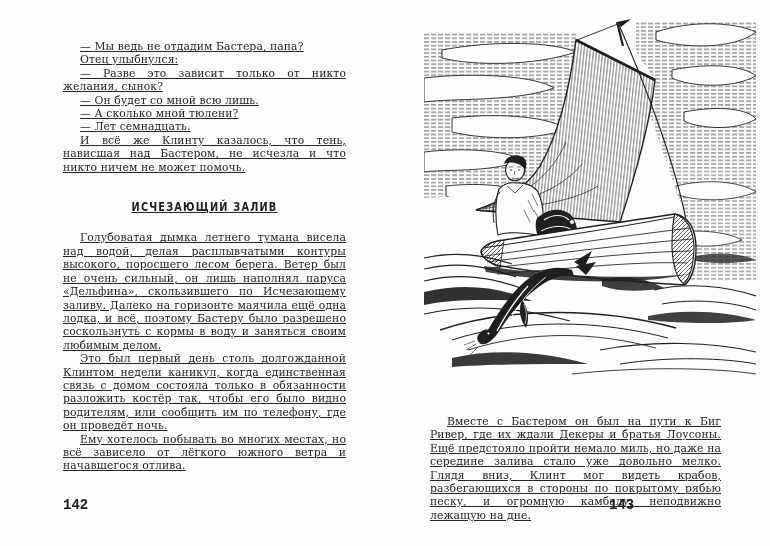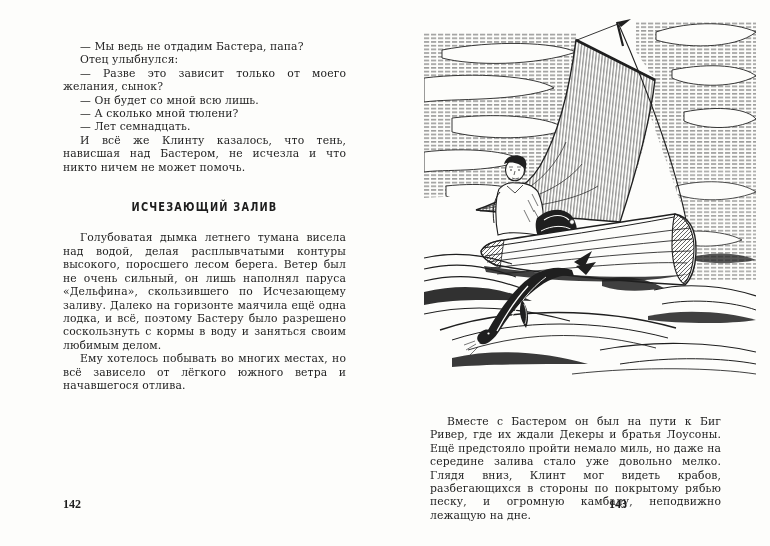--- a/index.html
+++ b/index.html
@@ -4,53 +4,55 @@
 <style>
   html,body{margin:0;padding:0;background:#ffffff;}
   .spread{
     position:relative;width:770px;height:546px;overflow:hidden;
     background:#fdfdfb;color:#242424;
     font-family:"DejaVu Serif", serif;
   }
   .textblock{
     position:absolute;text-align:justify;font-size:10.8px;line-height:13.4px;
     letter-spacing:.1px;
+    text-decoration:underline;
   }
   .textblock p{margin:0;text-indent:17px;}
   #left-text{left:63px;top:40px;width:283px;}
   #right-text{left:430px;top:415px;width:291px;}
   .chapter-heading{
     font-family:"DejaVu Sans", sans-serif;font-weight:700;font-size:11.5px;
     letter-spacing:1.4px;text-align:center;text-indent:0;
     margin:27px 0 17px;transform:scaleX(.85);transform-origin:50% 50%;
     color:#1d1d1d;white-space:nowrap;
   }
   .folio{
-    position:absolute;font-family:Liberation Serif, serif;font-weight:700;
-    font-size:12px;color:#1d1d1d;
+    position:absolute;font-family:Liberation Mono, monospace;font-weight:700;
+    font-size:14px;color:#1d1d1d;
   }
   #folio-left{left:63px;top:497px;}
   #folio-right{left:609px;top:497px;width:80px;}
   #illustration{position:absolute;left:424px;top:18px;width:332px;height:368px;}
 </style>
 </head>
 <body>
 
 <div class="spread">
 
   <div id="left-text" class="textblock">
     <p>— Мы ведь не отдадим Бастера, папа?</p>
     <p>Отец улыбнулся:</p>
-    <p>— Разве это зависит только от моего желания, сынок?</p>
+    <p>— Разве это зависит только от никто желания, сынок?</p>
     <p>— Он будет со мной всю лишь.</p>
     <p>— А сколько мной тюлени?</p>
     <p>— Лет семнадцать.</p>
     <p>И всё же Клинту казалось, что тень, нависшая над Бастером, не исчезла и что никто ничем не может помочь.</p>
     <h2 class="chapter-heading">ИСЧЕЗАЮЩИЙ ЗАЛИВ</h2>
     <p>Голубоватая дымка летнего тумана висела над водой, делая расплывчатыми контуры высокого, поросшего лесом берега. Ветер был не очень сильный, он лишь наполнял паруса «Дельфина», скользившего по Исчезающему заливу. Далеко на горизонте маячила ещё одна лодка, и всё, поэтому Бастеру было разрешено соскользнуть с кормы в воду и заняться своим любимым делом.</p>
+    <p>Это был первый день столь долгожданной Клинтом недели каникул, когда единственная связь с домом состояла только в обязанности разложить костёр так, чтобы его было видно родителям, или сообщить им по телефону, где он проведёт ночь.</p>
     <p>Ему хотелось побывать во многих местах, но всё зависело от лёгкого южного ветра и начавшегося отлива.</p>
   </div>
 
   <svg id="illustration" viewBox="0 0 332 368" role="img" xmlns="http://www.w3.org/2000/svg" aria-label="Мальчик в парусной лодке на заливе; рядом с лодкой ныряет тюлень">
     <defs>
       <pattern id="hl" width="7" height="3.7" patternUnits="userSpaceOnUse">
         <path d="M0 1.8 H7" stroke="#222" stroke-width="0.75" fill="none" stroke-dasharray="5.2 1.8"></path>
       </pattern>
       <pattern id="vl" width="3.1" height="10" patternUnits="userSpaceOnUse" patternTransform="rotate(6)">
         <path d="M1.5 0 V10" stroke="#222" stroke-width="0.7" fill="none"></path>

